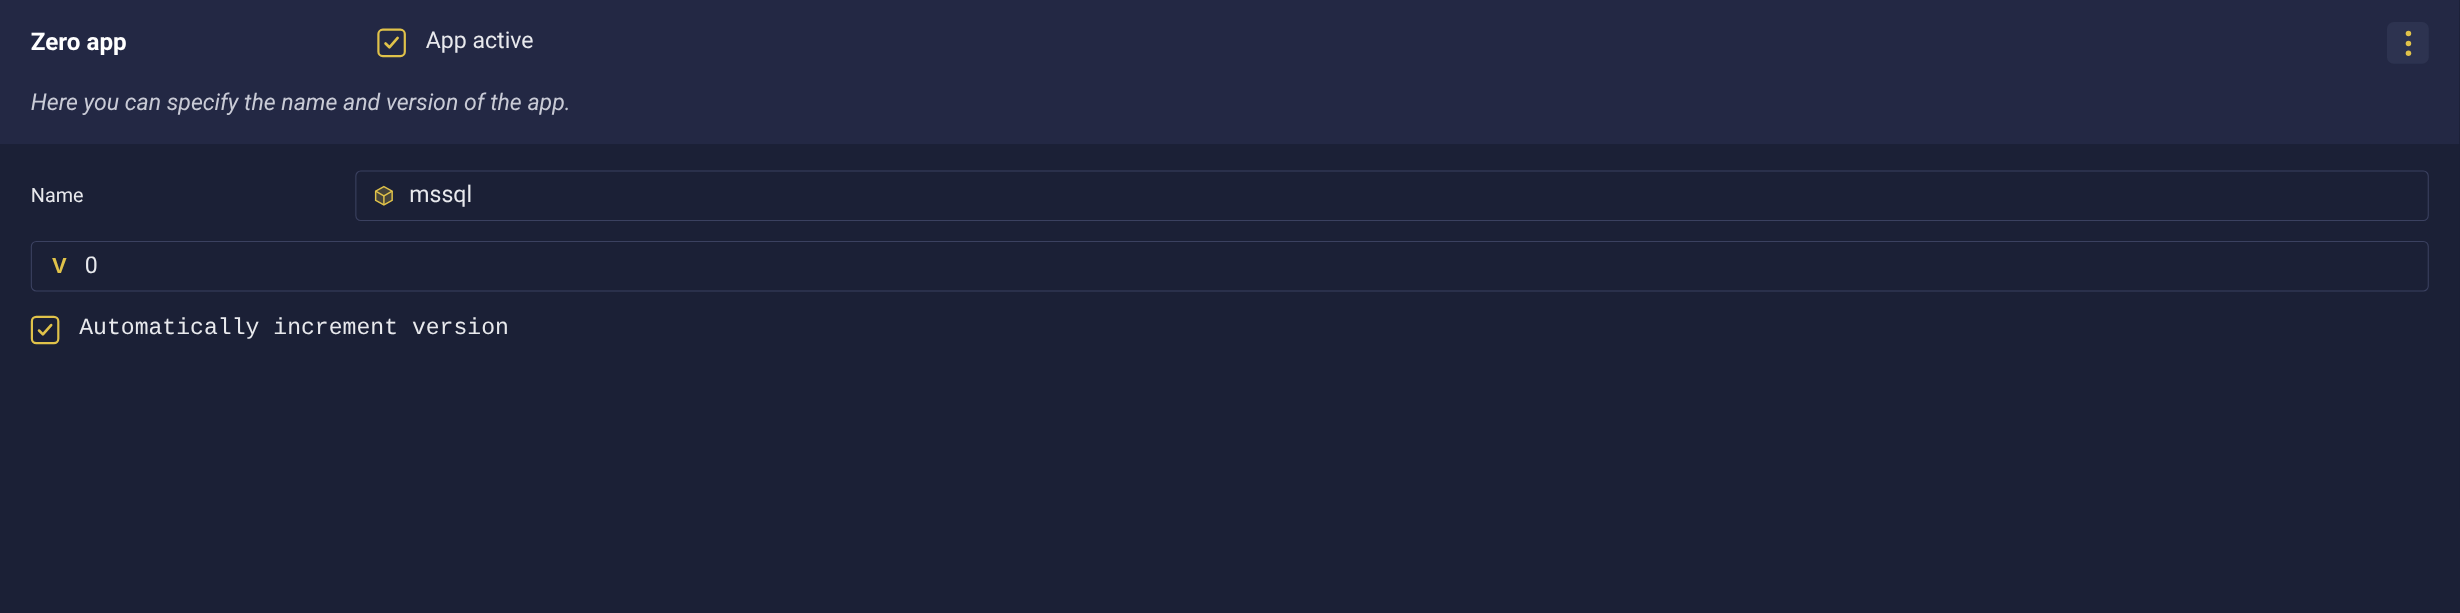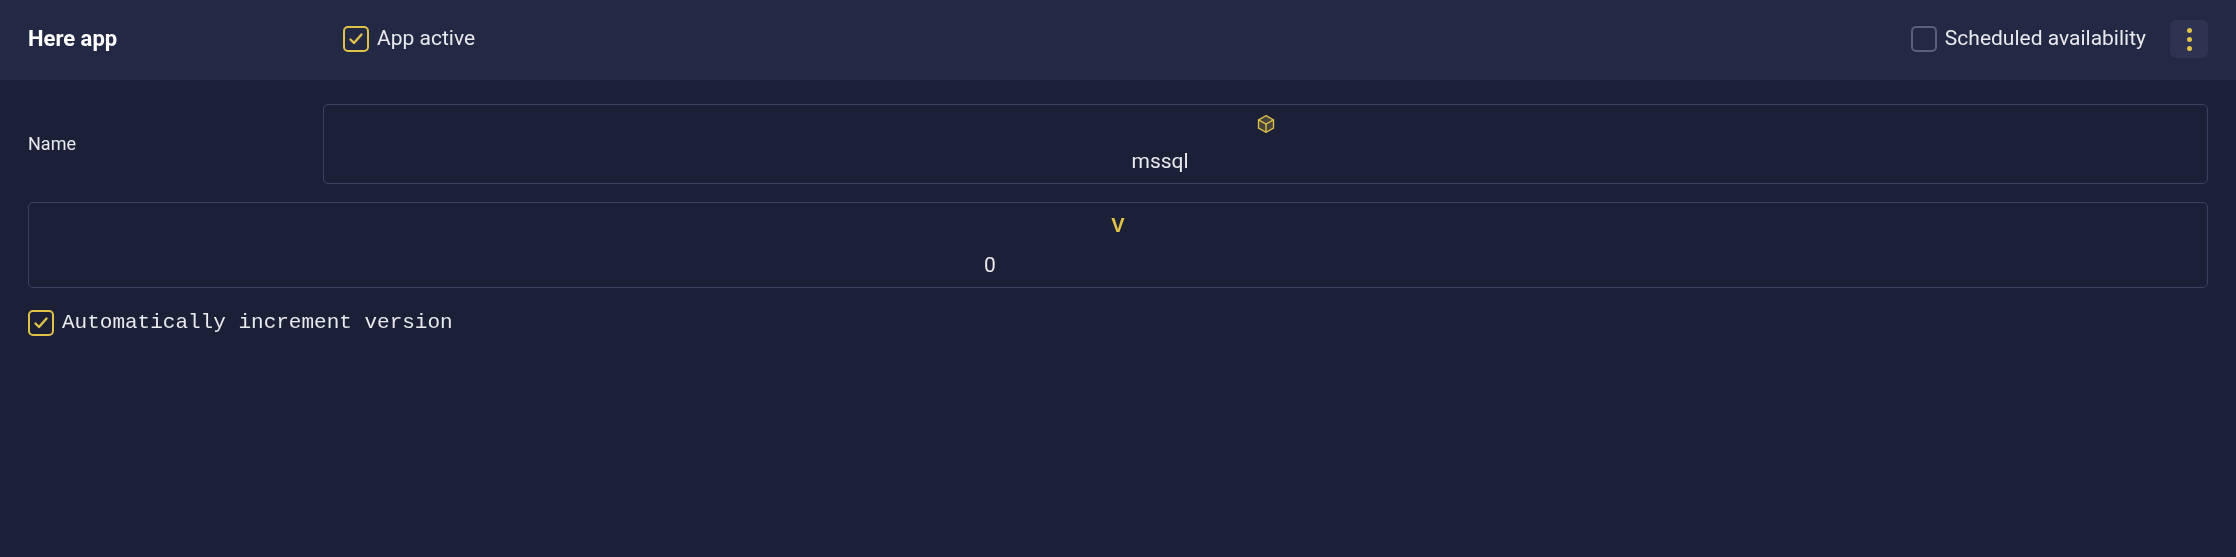--- a/index.html
+++ b/index.html
@@ -35,21 +35,21 @@
     margin-top: 22px;
     font-style: italic;
     color: #c9cbd6;
     font-size: 21px;
   }
 
   
   .cb-wrap {
     display: inline-flex;
     align-items: center;
-    gap: 8px;
+    gap: 18px;
     cursor: pointer;
   }
   .cb {
     width: 26px;
     height: 26px;
     border: 2px solid #e0c24a;
     border-radius: 5px;
     display: inline-flex;
     align-items: center;
     justify-content: center;
@@ -97,21 +97,20 @@
   .form-field-col { flex: 1; }
 
   .input-wrap {
     display: flex;
     align-items: center;
     gap: 12px;
     border: 1px solid #3b4160;
     border-radius: 5px;
     padding: 8px 14px;
     background: #1b2036;
-    flex-direction: column;
   }
   .input-wrap input {
     flex: 1;
     background: transparent;
     border: none;
     outline: none;
     color: #e8e9ed;
     font-size: 21px;
     font-family: inherit;
     padding: 2px 0;
@@ -138,49 +137,46 @@
 </style>
 </head>
 <body>
 
 <div class="panel">
 
   <div class="header">
     <div class="header-row">
 
       <div class="title-col">
-        <div class="title">Here app</div>
+        <div class="title">Zero app</div>
       </div>
 
       <label class="cb-wrap">
         <span class="cb">
           <svg width="16" height="16" viewBox="0 0 16 16">
               <path d="M2.5 8.5 L6 12 L13.5 3.5" stroke="#e0c24a" stroke-width="2.4" fill="none" stroke-linecap="round" stroke-linejoin="round"></path>
             </svg>
         </span>
         <span class="cb-label">App active</span>
       </label>
 
       <div class="spacer"></div>
 
-      <label class="cb-wrap">
-        <span class="cb unchecked"></span>
-        <span class="cb-label">Scheduled availability</span>
-      </label>
 
       <button class="kebab">
         <span class="kebab-dots">
           <span></span>
             <span></span>
             <span></span>
         </span>
       </button>
 
     </div>
 
+    <div class="subtitle">Here you can specify the name and version of the app.</div>
   </div>
 
   <div class="body">
 
     <div class="form-row">
       <div class="form-label-col">Name</div>
       <div class="form-field-col">
         <div class="input-wrap">
           <span class="leading-icon">
             <svg width="20" height="20" viewBox="0 0 24 24">

